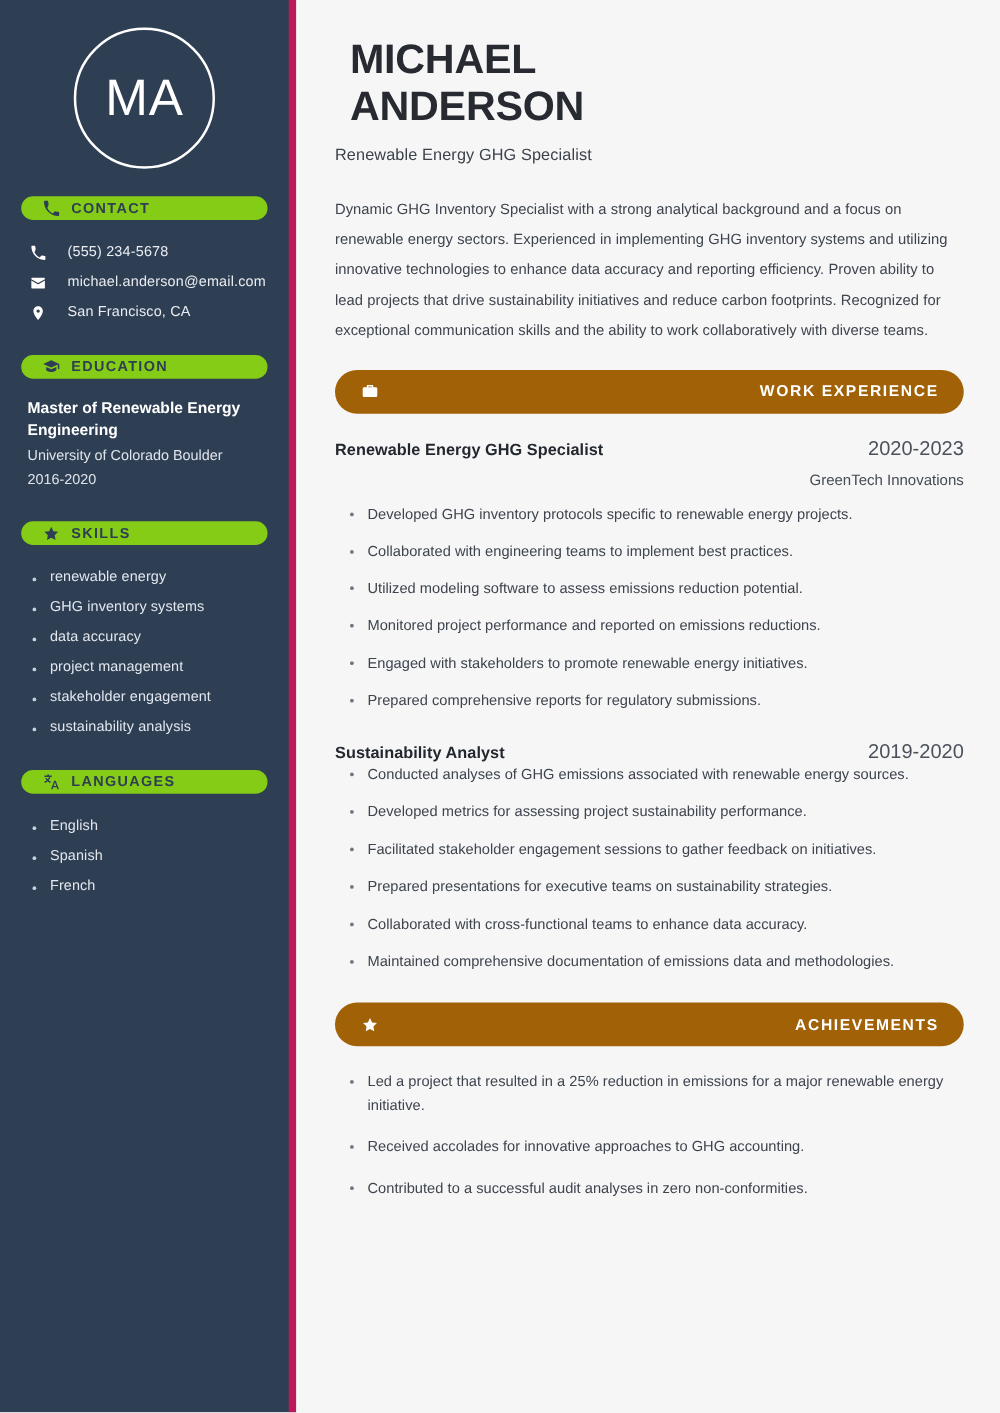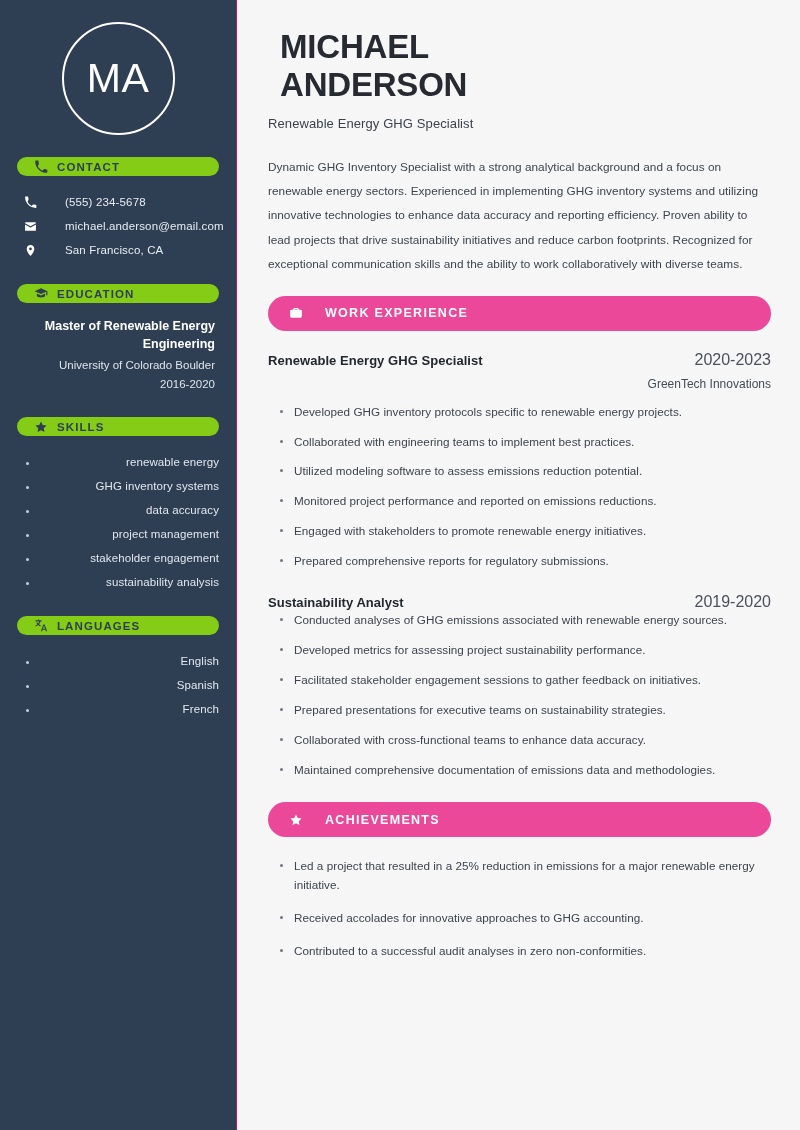--- a/index.html
+++ b/index.html
@@ -18,24 +18,23 @@
     display: flex;
     background: #f6f6f7;
     overflow: hidden;
   }
 
   
   .sidebar {
     width: 237px;
     min-width: 237px;
     background: #2e3e53;
-    border-right: 1px solid #be185d;
+    border-right: 6px solid #be185d;
     padding: 0 17px;
     color: #ffffff;
-    text-align: right;
   }
 
   .avatar-wrap {
     display: flex;
     justify-content: center;
     padding-top: 22px;
     padding-bottom: 22px;
   }
   .avatar {
     width: 113px;
@@ -80,21 +79,21 @@
     height: 14px;
     flex: 0 0 14px;
   }
   .pill-icon svg { display: block; }
 
   
   .contact-list { margin-top: 2px; margin-bottom: 22px; }
   .contact-row {
     display: flex;
     align-items: center;
-    gap: 28px;
+    gap: 17px;
     padding: 5px 5px 5px 6px;
   }
   .contact-icon {
     width: 14px;
     height: 14px;
     flex: 0 0 14px;
     display: flex;
     align-items: center;
     justify-content: center;
   }
@@ -170,28 +169,29 @@
     font-size: 11.8px;
     color: #3d444d;
     line-height: 2.07;
     margin-top: 24px;
     margin-bottom: 19px;
     letter-spacing: 0.04px;
   }
 
   
   .section-bar {
-    background: #ec4899;
+    background: #a16207;
     border-radius: 22px;
     height: 35px;
     display: flex;
     align-items: center;
     gap: 22px;
     padding: 0 20px;
     margin-bottom: 20px;
+    justify-content: space-between;
   }
   .section-bar-label {
     font-size: 12.5px;
     font-weight: 700;
     letter-spacing: 1.3px;
     color: #ffffff;
   }
   .section-bar-icon {
     width: 15px; height: 15px; flex: 0 0 15px;
     display: flex; align-items: center; justify-content: center;

